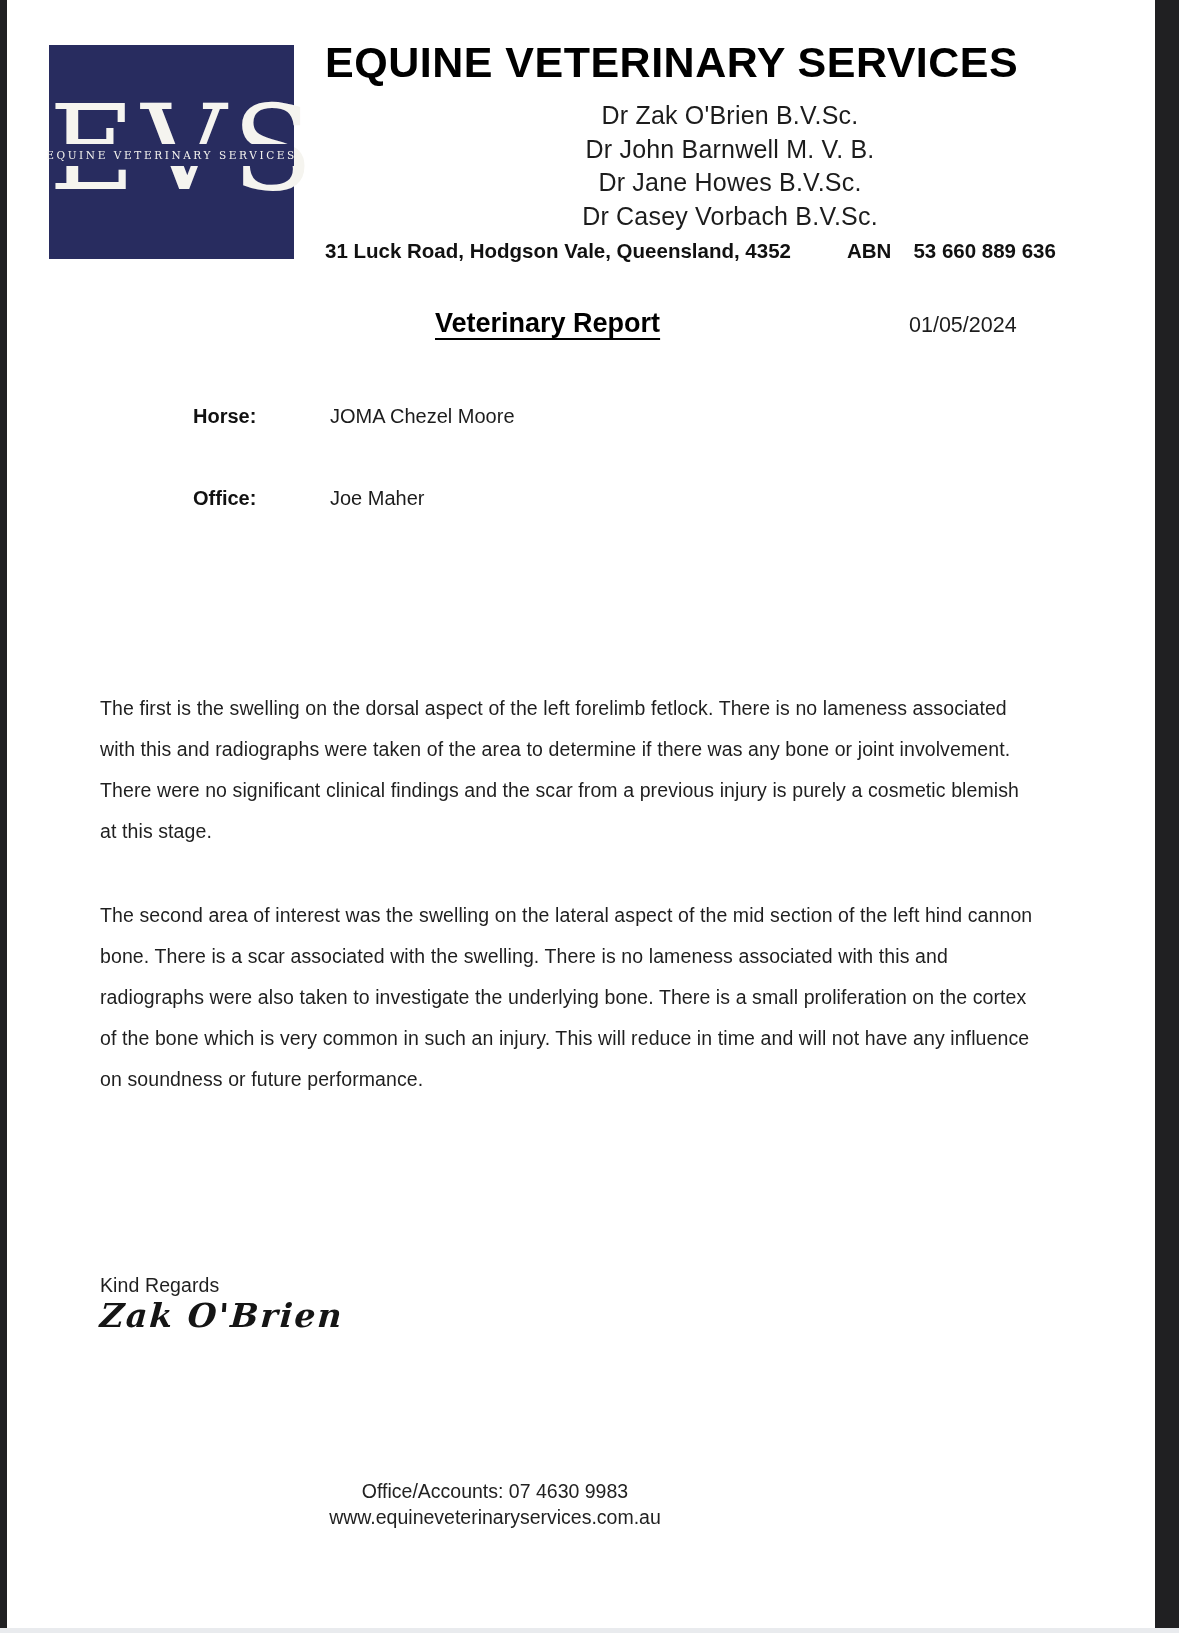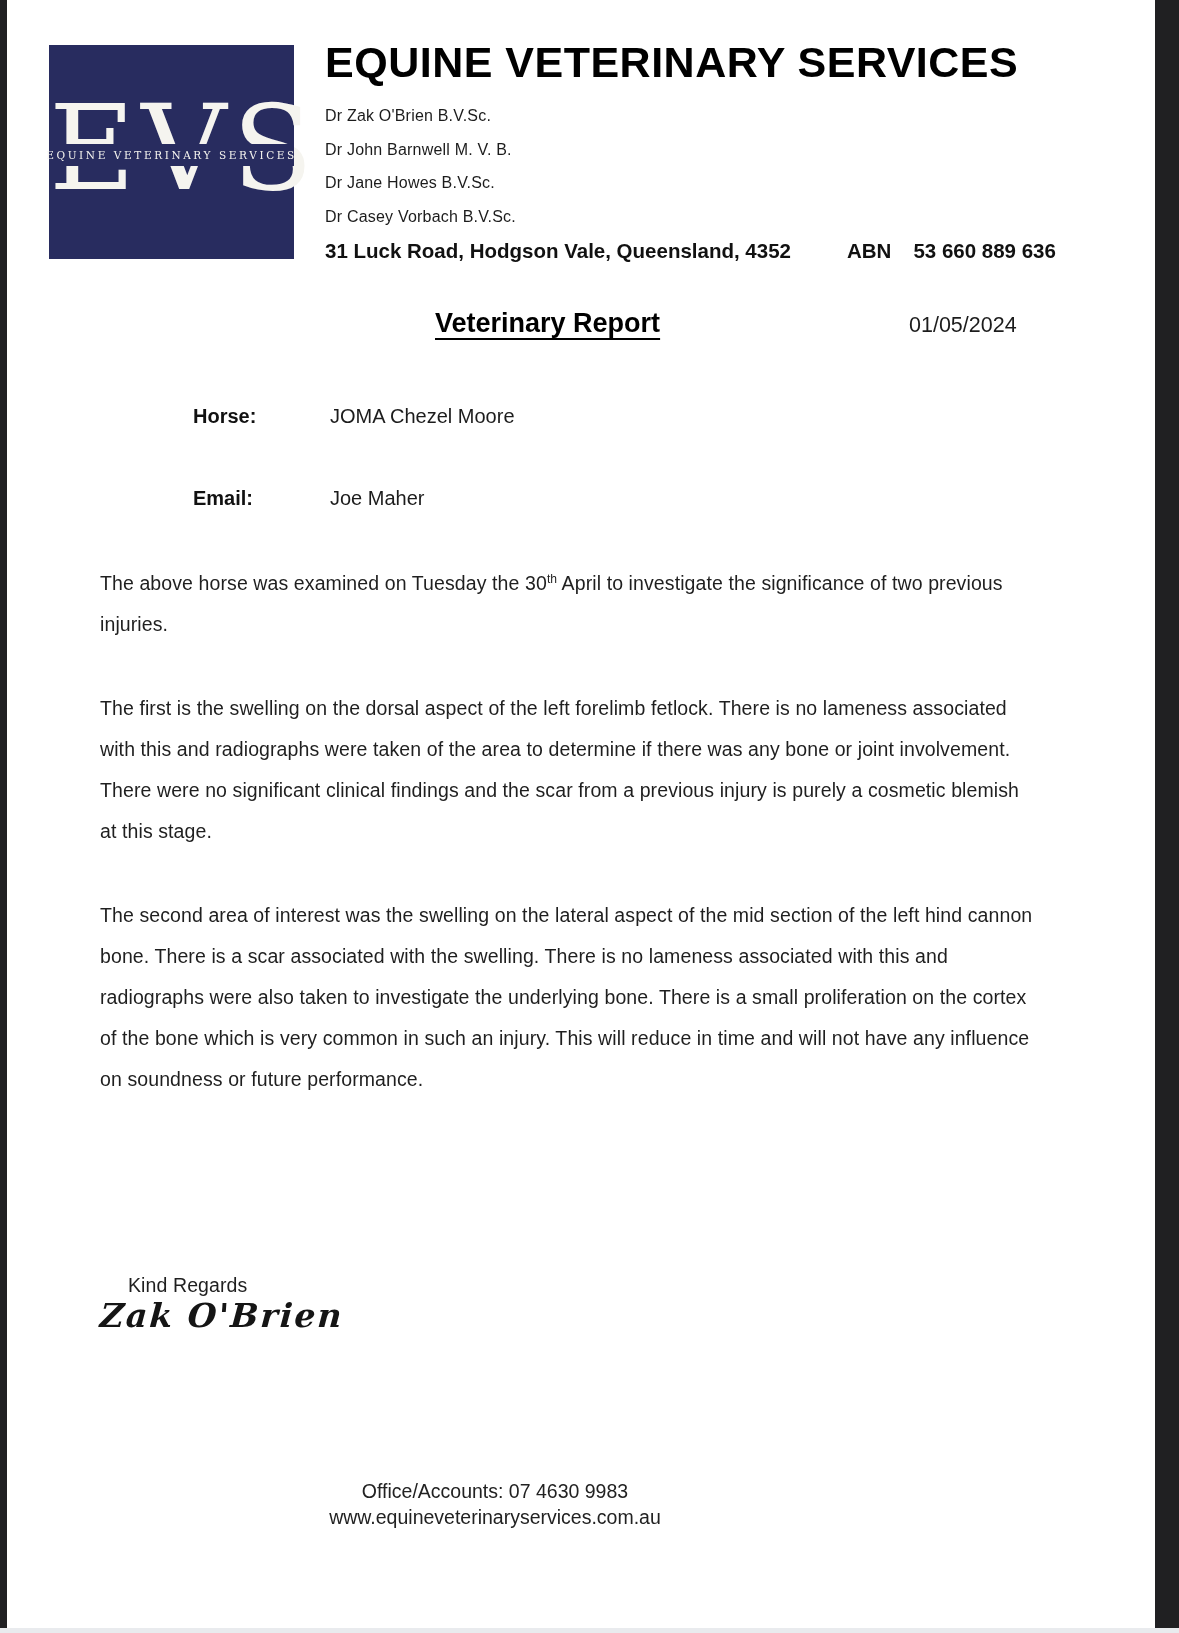--- a/index.html
+++ b/index.html
@@ -36,21 +36,21 @@
   .logo-band-text{
     font-family:"DejaVu Serif", serif;
     font-size:10.5px;letter-spacing:2.6px;color:#f5f4ef;white-space:nowrap;
   }
   .header-right{position:absolute;left:318px;top:38px;width:810px;}
   .org-title{
     font-size:43px;font-weight:bold;letter-spacing:0.5px;color:#000;
     margin:0 0 12px 0;white-space:nowrap;
   }
   .doctor-line{
-    font-size:16px;color:#1c1c1c;line-height:33.5px;letter-spacing:0.2px;
+    font-size:25px;color:#1c1c1c;line-height:33.5px;letter-spacing:0.2px;text-align:center;
   }
   .address-line{
     margin-top:6px;font-size:20.5px;font-weight:bold;color:#111;
     display:flex;align-items:center;white-space:nowrap;
   }
   .abn-label{margin-left:56px;}
   .abn-value{margin-left:22px;}
   
   .report-title{
     position:absolute;left:428px;top:308px;
@@ -68,21 +68,21 @@
   .field-owner{top:487px;}
   
   .para{
     position:absolute;left:93px;width:938px;
     font-size:19.5px;line-height:41px;color:#1f1f1f;letter-spacing:0.1px;
   }
   .p1{top:563px;}
   .p2{top:688px;}
   .p3{top:895px;}
   .p-contact{top:1183px;}
-  .p-closing{top:1265px;margin-left:28px;}
+  .p-closing{top:1265px;}
   sup{font-size:0.62em;line-height:0;}
   
   .signature{
     position:absolute;left:93px;top:1296px;
     font-family:"DejaVu Serif", serif;font-style:italic;font-weight:bold;
     font-size:33px;color:#151515;letter-spacing:2px;transform:skewX(-4deg);
   }
   
   .footer{
     position:absolute;left:0;top:1478px;width:976px;
@@ -114,24 +114,23 @@
     </div>
   </div>
 
   <div class="report-title">Veterinary Report</div>
   <div class="report-date">01/05/2024</div>
 
   <div class="field-row field-horse">
     <span class="lab">Horse:</span><span>JOMA Chezel Moore</span>
   </div>
   <div class="field-row field-owner">
-    <span class="lab">Email:</span><span>Joe Maher</span>
+    <span class="lab">Office:</span><span>Joe Maher</span>
   </div>
 
-  <div class="para p1"><span>The above horse was examined on Tuesday the 30</span><sup>th</sup><span> April to investigate the significance of two previous injuries.</span></div>
 
   <div class="para p2">The first is the swelling on the dorsal aspect of the left forelimb fetlock. There is no lameness associated with this and radiographs were taken of the area to determine if there was any bone or joint involvement. There were no significant clinical findings and the scar from a previous injury is purely a cosmetic blemish at this stage.</div>
 
   <div class="para p3">The second area of interest was the swelling on the lateral aspect of the mid section of the left hind cannon bone. There is a scar associated with the swelling. There is no lameness associated with this and radiographs were also taken to investigate the underlying bone. There is a small proliferation on the cortex of the bone which is very common in such an injury. This will reduce in time and will not have any influence on soundness or future performance.</div>
 
 
   <div class="para p-closing">Kind Regards</div>
 
   <div class="signature">Zak O'Brien</div>
 

